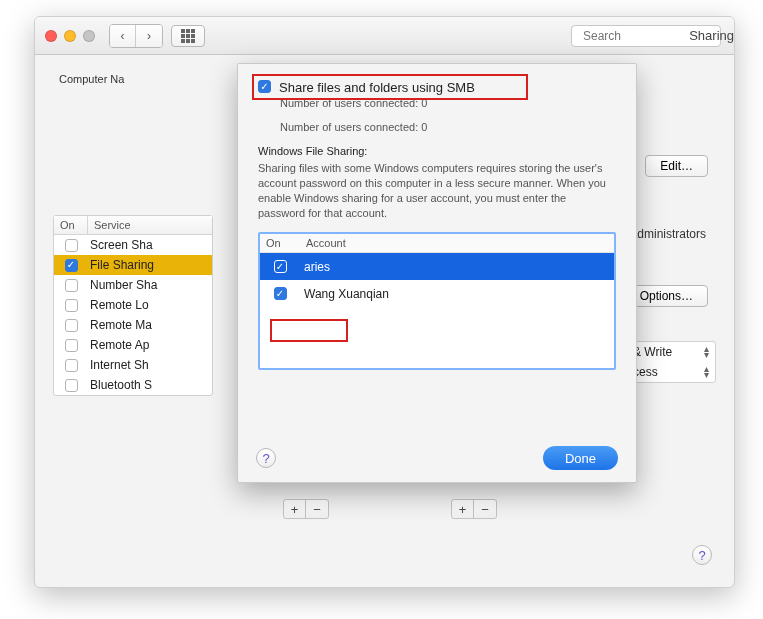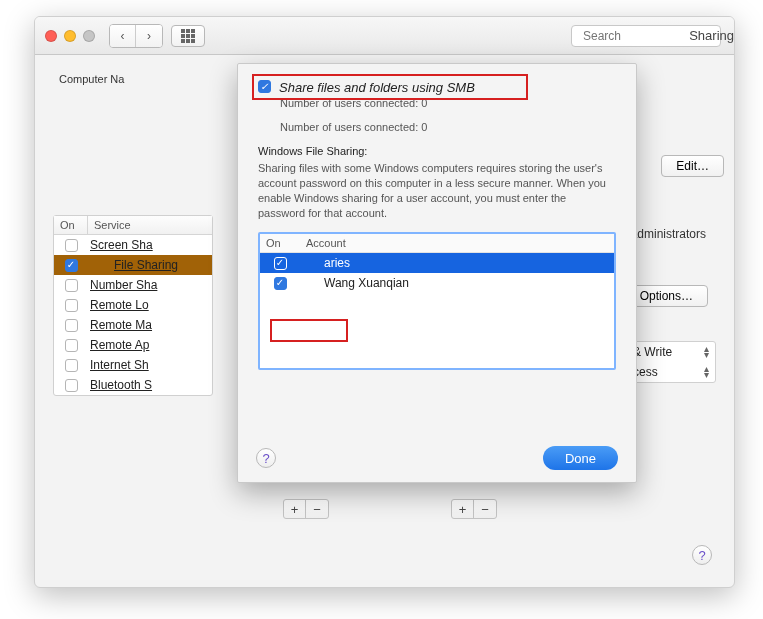--- a/index.html
+++ b/index.html
@@ -99,22 +99,22 @@
   }
   .servicelist .hdr{
     display:flex; border-bottom:1px solid #d5d5d5;
     background:linear-gradient(#fdfdfd,#f1f1f1);
     font-size:11px;color:#555;
   }
   .servicelist .hdr div{padding:3px 6px;}
   .servicelist .hdr .c1{width:34px;border-right:1px solid #d5d5d5;}
   .servicelist .srow{display:flex;align-items:center;height:20px;}
   .servicelist .srow .c1{width:34px;display:flex;justify-content:center;}
-  .servicelist .srow .c2{flex:1;padding-left:2px;white-space:nowrap;overflow:hidden;text-decoration:underline;}
-  .srow.sel{background:#a16207;gap:24px;}
+  .servicelist .srow .c2{flex:1;padding-left:2px;white-space:nowrap;overflow:hidden;}
+  .srow.sel{background:#eab308;}
   .cb{
     width:13px;height:13px;border:1px solid #b5b5b5;border-radius:3px;
     background:#fff;display:inline-flex;align-items:center;justify-content:center;
   }
   .cb.on{background:#2f78e0;border-color:#2f78e0;}
   .cb.on::after{content:"✓";color:#fff;font-size:10px;line-height:1;}
   .permlist{
     position:absolute; right:18px; top:286px; width:122px;
     border:1px solid #d0d0d0;border-radius:3px;background:#fff;font-size:12px;
   }
@@ -132,37 +132,37 @@
     display:flex;align-items:center;justify-content:center;cursor:pointer;
   }
   
   .sheet{
     position:absolute; top:46px; left:202px; width:400px; height:420px;
     background:#f4f4f4;border:1px solid #c9c9c9;border-radius:2px;
     box-shadow:0 10px 28px rgba(0,0,0,.3);
     padding:16px 20px 14px 20px;
     z-index:50;
   }
-  .optrow{display:flex;align-items:flex-start;gap:8px;margin-bottom:2px;font-style:italic;}
+  .optrow{display:flex;align-items:flex-start;gap:8px;margin-bottom:2px;}
   .opttext{font-size:13px;}
   .subcount{font-size:11px;color:#555;margin-left:22px;margin-bottom:12px;}
   .redbox1{
     position:absolute; top:10px; left:14px; width:276px; height:26px;
     border:2px solid #d62020; pointer-events:none;
   }
   .wheader{font-size:11px;margin-top:4px;}
   .wdesc{font-size:11px;color:#555;margin-top:4px;line-height:1.35;}
   .acclist{
     margin-top:12px;border:2px solid #7fb4ff;border-radius:2px;background:#fff;
     height:138px;overflow:hidden;
   }
   .acclist .hdr{display:flex;font-size:11px;color:#555;border-bottom:1px solid #e3e3e3;background:#fafafa;}
   .acclist .hdr div{padding:3px 6px;}
   .acclist .hdr .a1{width:40px;}
-  .arow{display:flex;align-items:center;height:20px;font-size:12px;gap:20px;}
+  .arow{display:flex;align-items:center;height:27px;font-size:12px;}
   .arow .a1{width:40px;display:flex;justify-content:center;}
   .arow .a2{flex:1;padding-left:4px;}
   .arow.sel{background:#1664e0;color:#fff;}
   .arow.sel .cb.on{background:#1664e0;border-color:#fff;}
   .redbox2{
     position:absolute; top:255px; left:32px; width:78px; height:23px;
     border:2px solid #d62020; pointer-events:none;
   }
   .sheetfoot{
     position:absolute;bottom:12px;left:18px;right:18px;
@@ -171,21 +171,21 @@
   .donebtn{
     height:24px;padding:0 22px;border:none;border-radius:12px;
     background:linear-gradient(#4a9cf6,#1e74e8);color:#fff;font-size:13px;cursor:pointer;
   }
   .bottomarea{
     position:absolute;left:0;right:0;bottom:0;top:438px;
   }
   .pm1{position:absolute;left:248px;top:6px;}
   .pm2{position:absolute;left:416px;top:6px;}
   .help2{position:absolute;right:22px;bottom:22px;}
-  .editbtn{position:absolute;right:10px;top:100px;}
+  .editbtn{position:absolute;right:26px;top:100px;}
   .optionsbtn{position:absolute;right:26px;top:230px;}
 </style>
 </head>
 <body>
 
 <div class="window">
   <div class="titlebar">
     <div class="traffic">
       <div class="dot red"></div>
       <div class="dot yel"></div>

